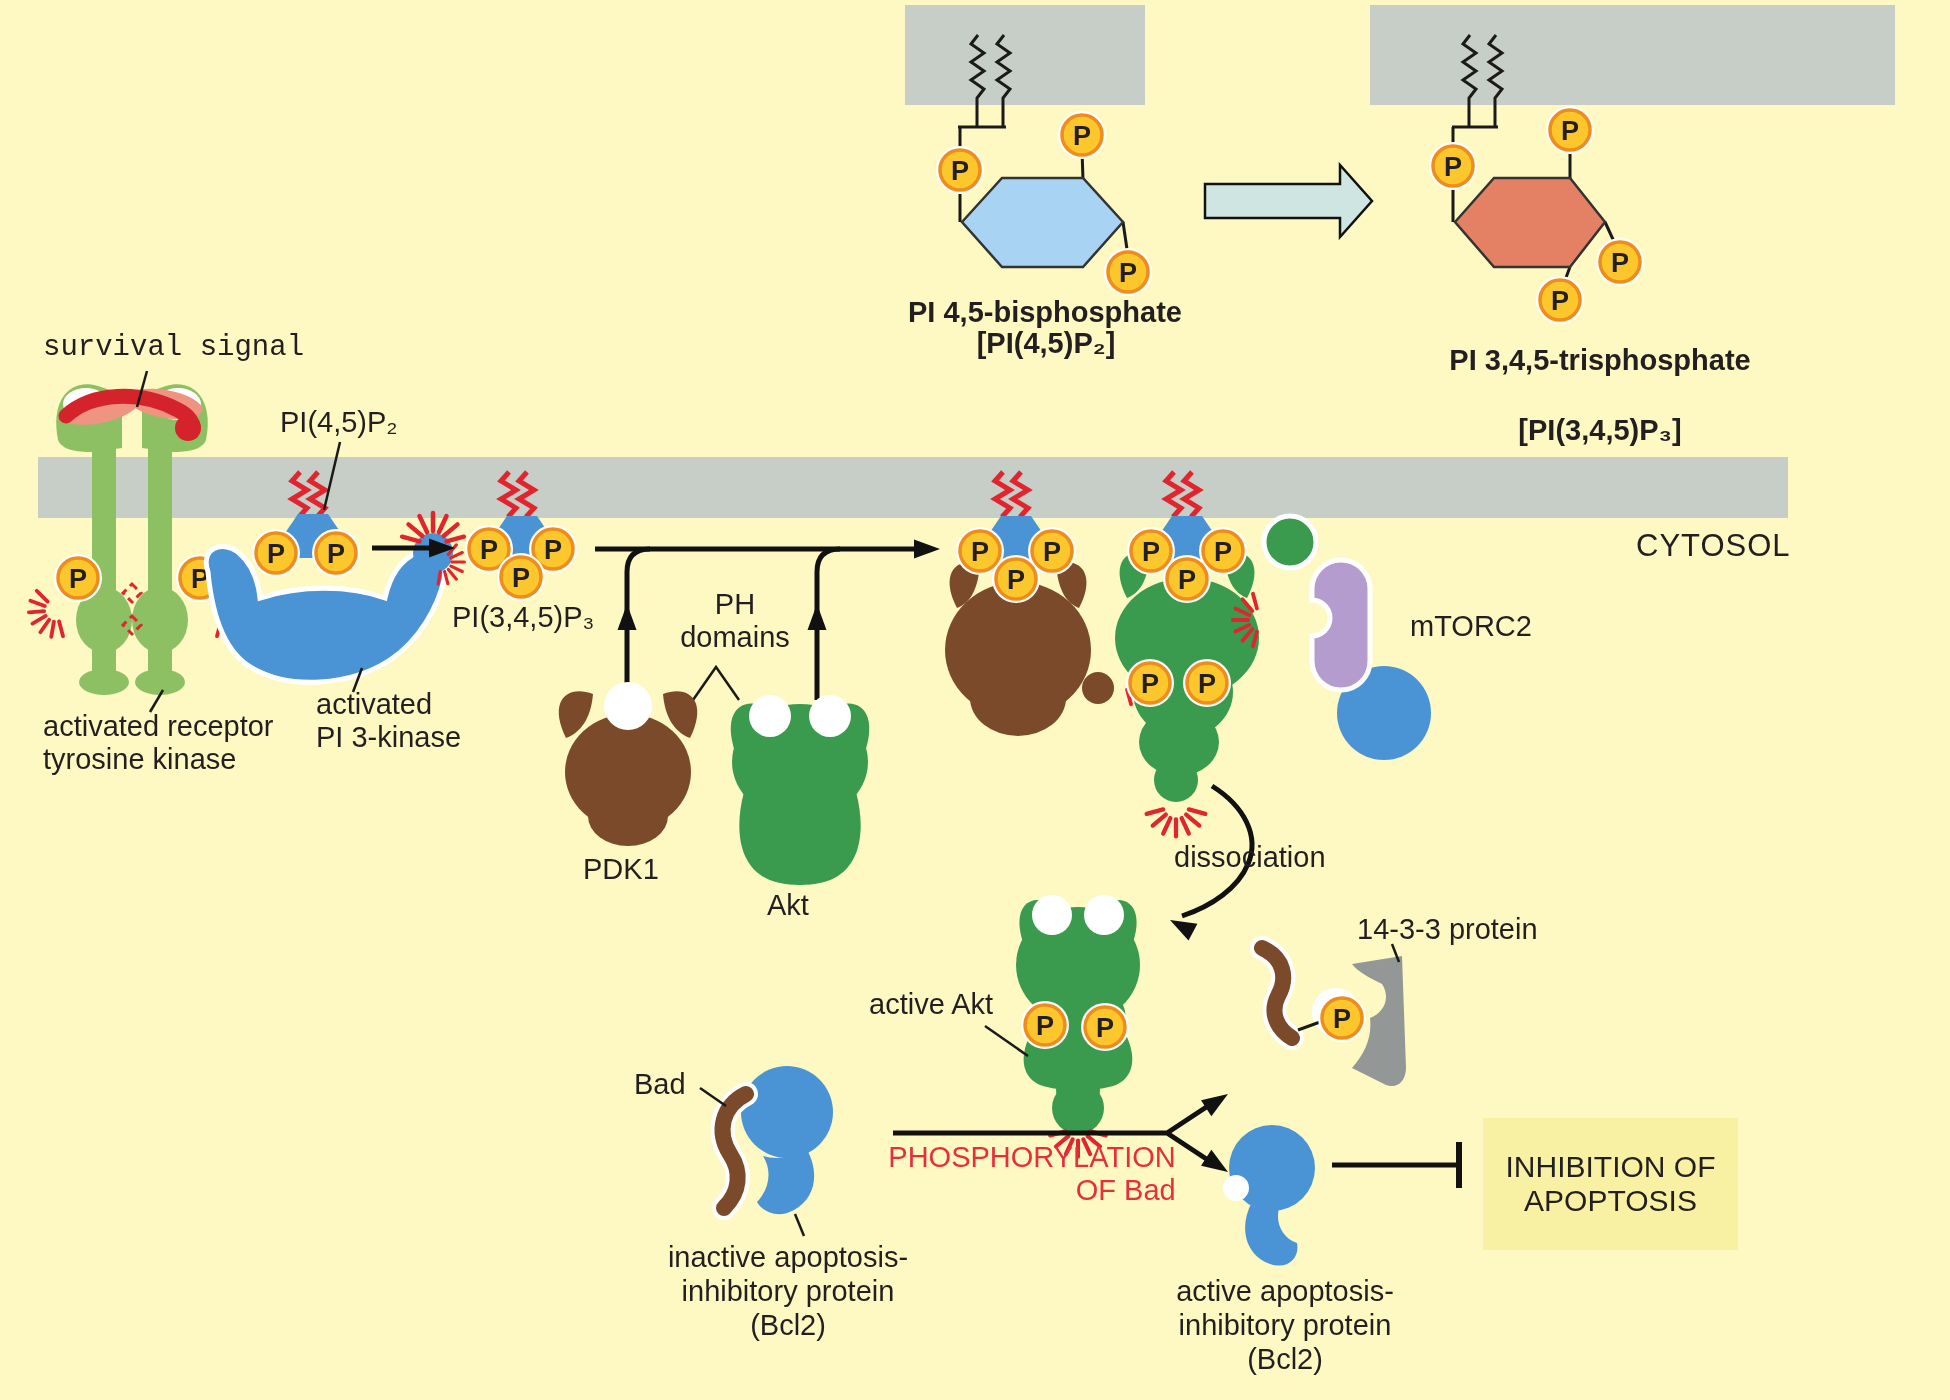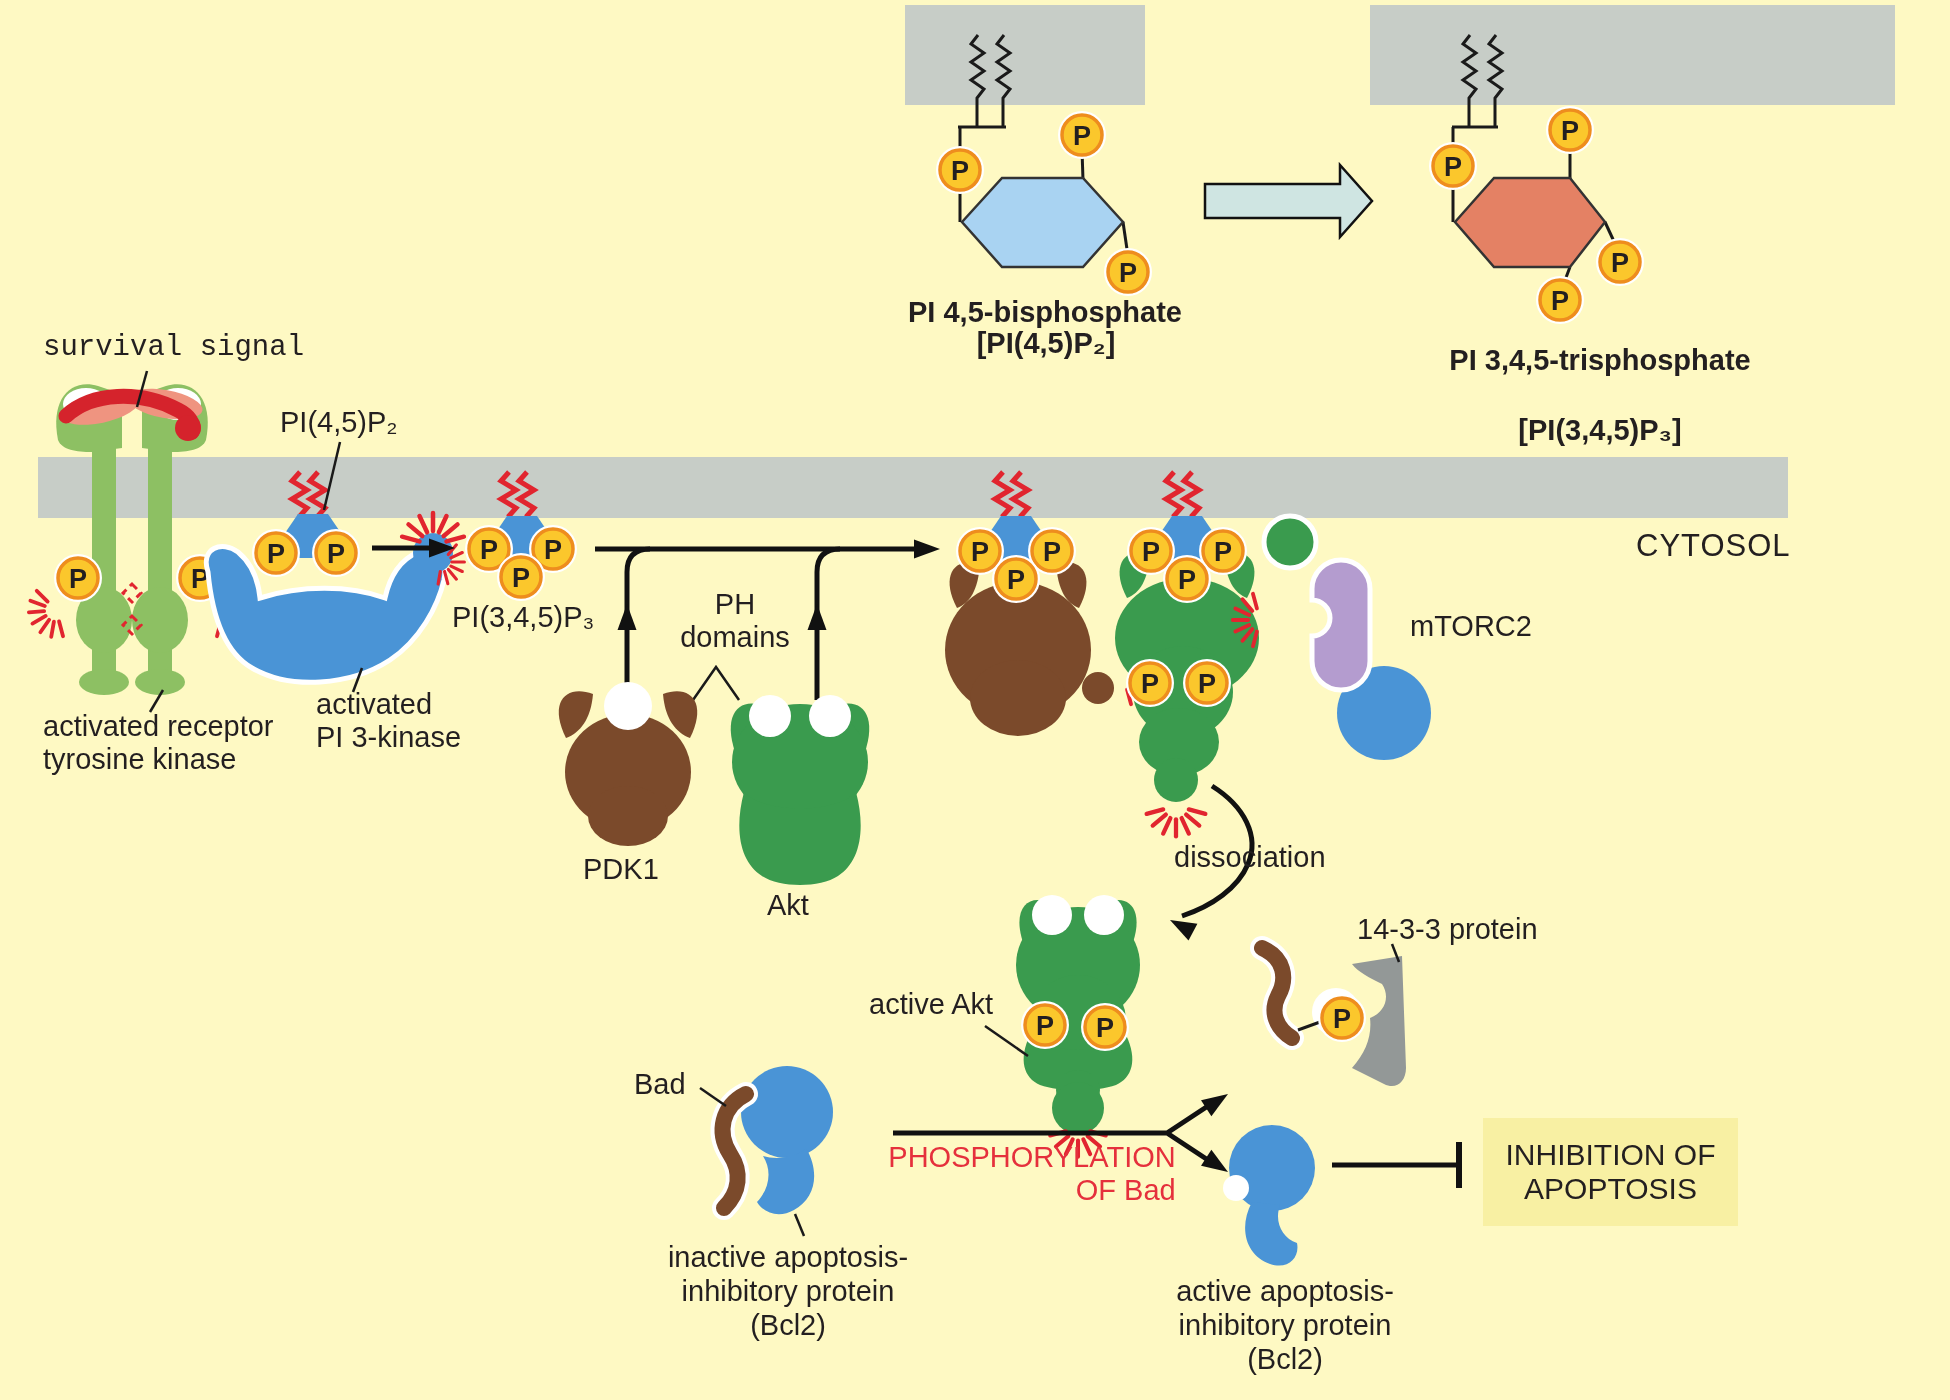--- a/index.html
+++ b/index.html
@@ -4,21 +4,21 @@
 <style>
   html,body{margin:0;padding:0;background:#fff;}
   #stage{position:relative;width:1950px;height:1400px;background:#fef9c3;overflow:hidden;
          font-family:"Liberation Sans", sans-serif;color:#231f20;}
   #art{position:absolute;left:0;top:0;}
   .lbl{position:absolute;font-size:29px;line-height:33px;white-space:pre-line;color:#231f20;}
   .ctr{transform:translateX(-50%);text-align:center;}
   .bold{font-weight:700;}
   .red{color:#e5303c;text-align:right;}
   .cy{font-size:31px;letter-spacing:1px;}
-  #inhibition-box{position:absolute;left:1483px;top:1118px;width:255px;height:108px;
+  #inhibition-box{position:absolute;left:1483px;top:1118px;width:255px;height:132px;
      background:#f8f0a3;display:flex;align-items:center;justify-content:center;
      text-align:center;font-size:30px;line-height:34px;white-space:pre-line;}
 </style>
 </head>
 <body>
 
 <div id="stage">
 
 <svg id="art" width="1950" height="1400" viewBox="0 0 1950 1400" xmlns="http://www.w3.org/2000/svg" xmlns:xlink="http://www.w3.org/1999/xlink">
   <defs>

